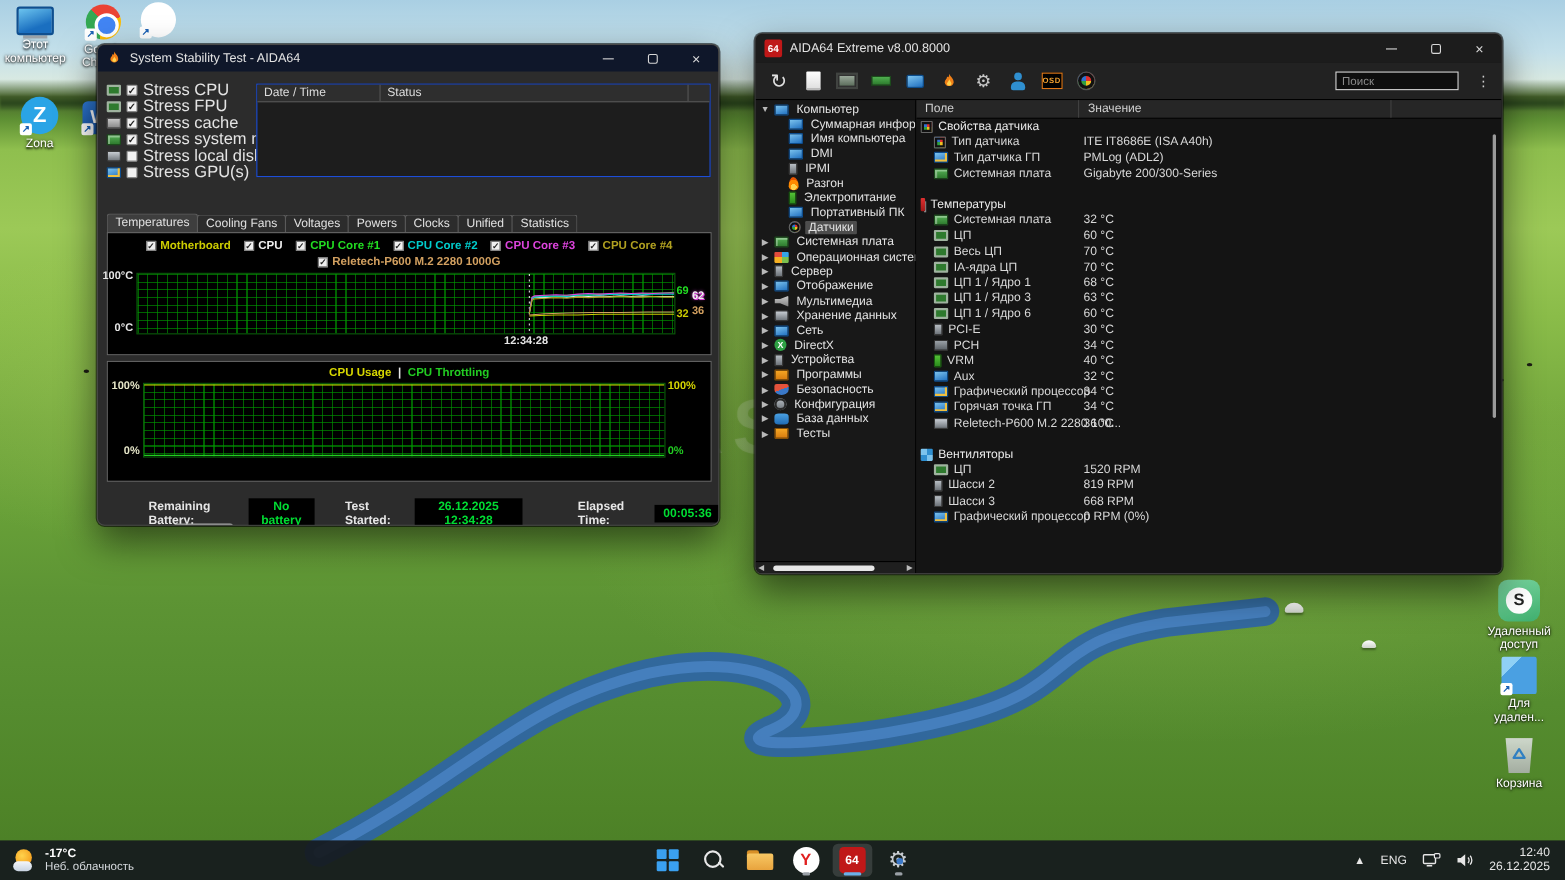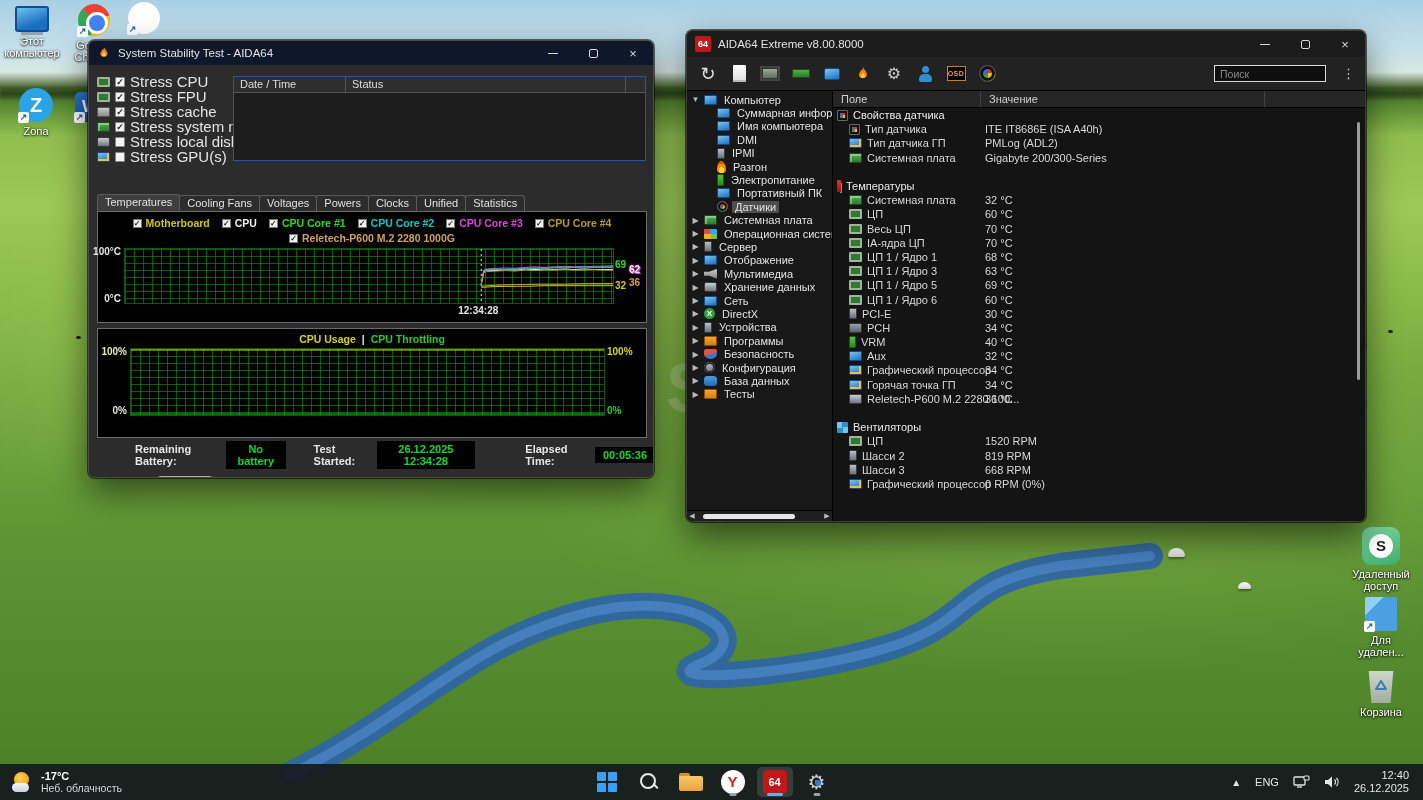--- a/index.html
+++ b/index.html
@@ -112,21 +112,21 @@
   #plot-usage { left:32px; top:19px; width:475px; height:68px; }
   .axlab { position:absolute; font-size:10px; font-weight:bold; white-space:nowrap; }
   .legend-row { position:absolute; left:0; width:100%; display:flex; justify-content:center; gap:12px; }
   .leg-item { display:flex; align-items:center; gap:4px; }
   .leg-cb { width:9px; height:9px; background:#f0f0f0; border:1px solid #777; font-size:8px;
     line-height:8px; text-align:center; color:#222; font-weight:bold; }
   .leg-name { font-size:10.5px; font-weight:bold; }
   .usage-title { position:absolute; top:4px; left:0; width:100%; display:flex; justify-content:center;
     gap:6px; font-size:10.5px; font-weight:bold; }
 
-  #status-row { position:absolute; left:46px; top:376px; display:flex; align-items:center; gap:10px; }
+  #status-row { position:absolute; left:46px; top:388px; display:flex; align-items:center; gap:10px; }
   .st-label { font-size:11px; font-weight:bold; color:#e6e6e6; }
   .st-val { background:#000; color:#00dd33; font-size:11px; font-weight:bold; padding:2px 8px;
     min-width:58px; text-align:center; }
   #btn-row { position:absolute; left:8px; right:8px; top:412px; display:flex; gap:7px; }
   .btn { min-width:54px; height:17px; background:#333; border:1px solid #8a8a8a; border-radius:3px;
     color:#e8e8e8; font-size:11px; text-align:center; line-height:15px; padding:0 8px; }
   .btn.disabled { color:#808080; border-color:#5a5a5a; }
   .btn.focused { outline:1px dotted #cfcfcf; outline-offset:-4px; box-shadow:0 0 0 1px #aaa; }
   .btn.right { margin-left:auto; }
   .sp1 { width:10px; } .sp2 { width:38px; }
@@ -736,25 +736,20 @@
               <span class="lab">ЦП 1 / Ядро 1</span>
               <span class="val">68 °C</span>
             </div>
             <div class="lrow" style="position: relative;">
               <span class="ric ic-cpu"></span>
               <span class="lab">ЦП 1 / Ядро 3</span>
               <span class="val">63 °C</span>
             </div>
             <div class="lrow" style="position: relative;">
               <span class="ric ic-cpu"></span>
-              <span class="lab">ЦП 1 / Ядро 5</span>
-              <span class="val">69 °C</span>
-            </div>
-            <div class="lrow" style="position: relative;">
-              <span class="ric ic-cpu"></span>
               <span class="lab">ЦП 1 / Ядро 6</span>
               <span class="val">60 °C</span>
             </div>
             <div class="lrow" style="position: relative;">
               <span class="ric ic-pcie"></span>
               <span class="lab">PCI-E</span>
               <span class="val">30 °C</span>
             </div>
             <div class="lrow" style="position: relative;">
               <span class="ric ic-pch"></span>

